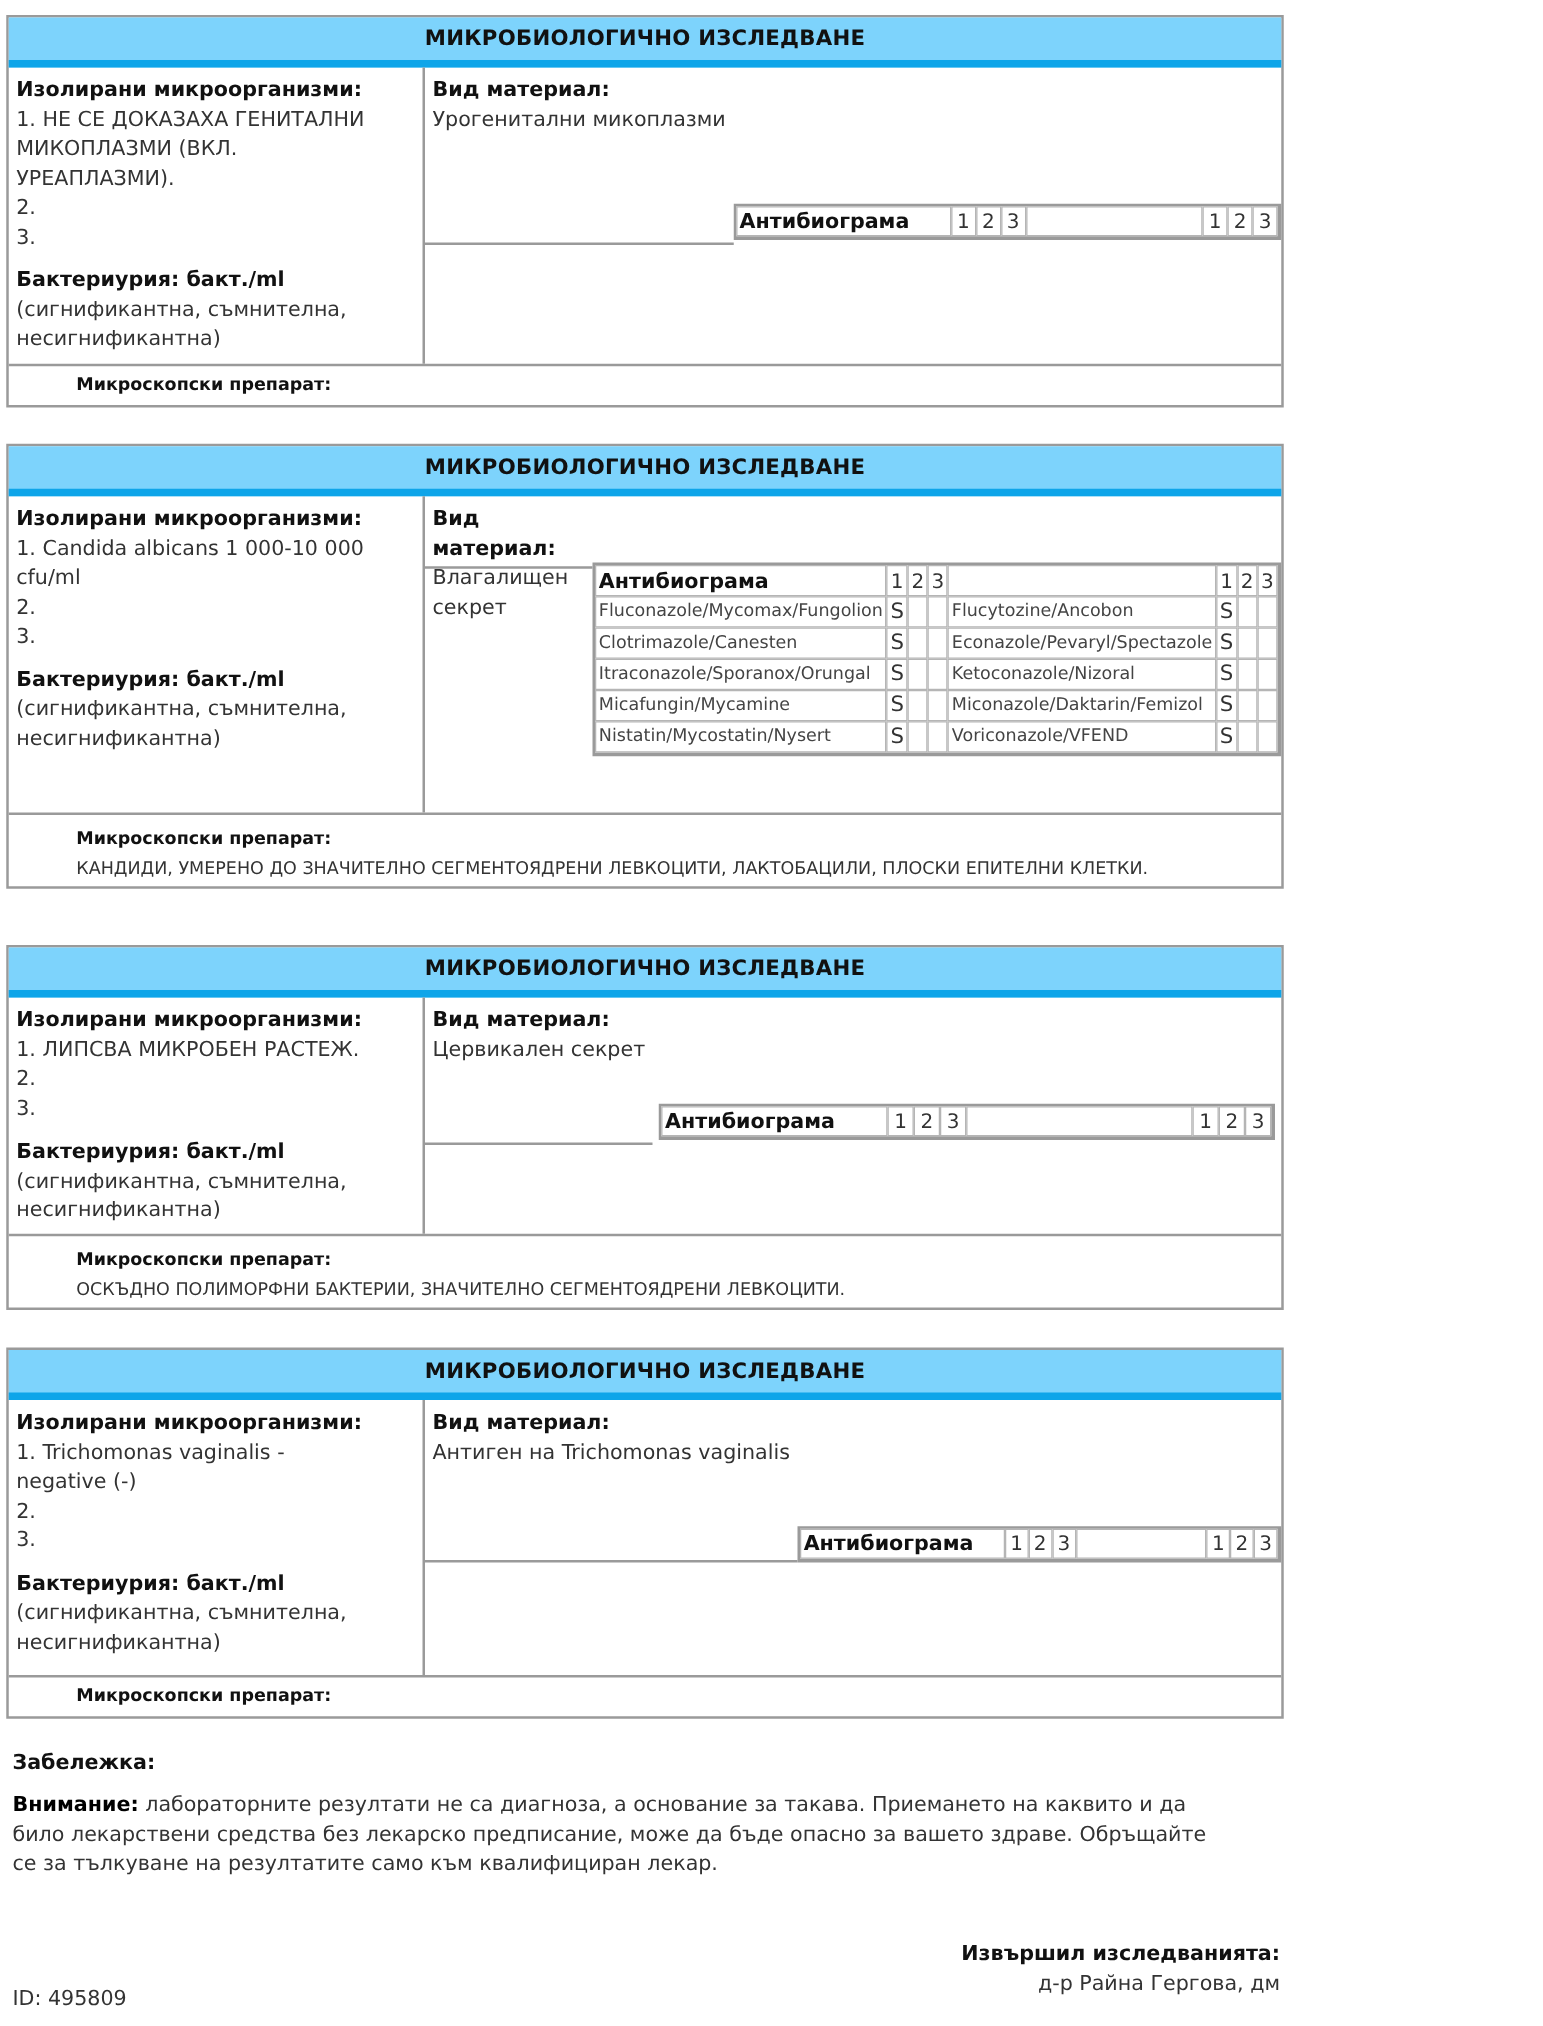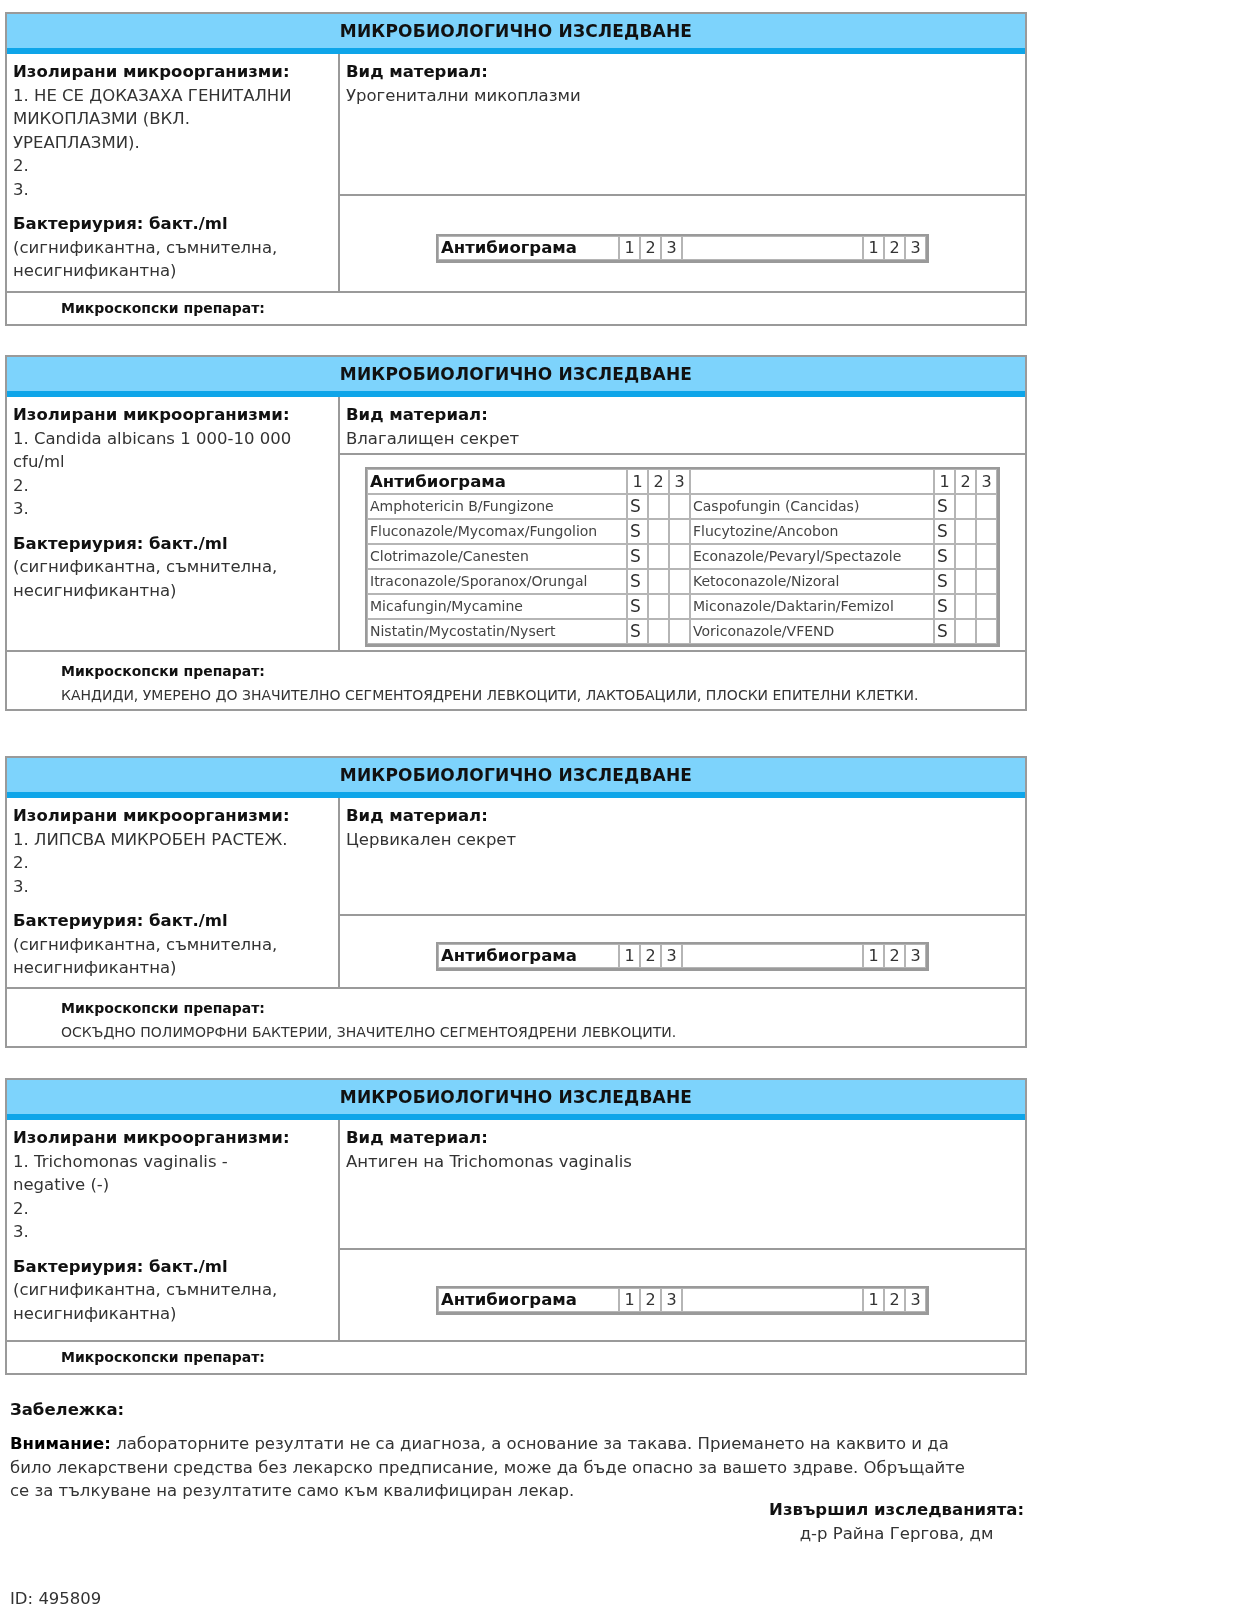--- a/index.html
+++ b/index.html
@@ -15,21 +15,21 @@
   .exam-title {
     height: 34px; line-height: 34px; background: #7dd3fc;
     text-align: center; font-weight: bold; font-size: 17px;
     border-bottom: 6px solid #0ea5e9; letter-spacing: 0.2px;
   }
   .exam-body { position: relative; display: flex; border-bottom: 2px solid #9a9a9a; }
   .col-left {
     width: 333px; box-sizing: border-box; padding: 6px 6px 6px 6px;
     border-right: 2px solid #9a9a9a; font-size: 16.5px; line-height: 23.5px;
   }
-  .col-right { flex: 1; display: flex; flex-direction: column; }
+  .col-right { flex: 1; display: flex; flex-direction: row; }
   .material { padding: 6px 6px; font-size: 16.5px; line-height: 23.5px; border-bottom: 2px solid #9a9a9a; }
   .b { font-weight: bold; }
   .grey { color: #333; }
   .anti-cell { flex: 1; display: flex; justify-content: center; align-items: center; }
   .micro { padding: 6px 6px; font-size: 14px; line-height: 23.5px; margin-left: 48px; }
   
   table.ab-empty {
     border-collapse: separate; border-spacing: 0;
     border: 2px solid #9a9a9a; border-right-width: 3px; border-bottom-width: 3px;
     font-size: 16px; margin-top: 10px;
@@ -125,30 +125,20 @@
               <td class="h name">Антибиограма</td>
               <td class="n">1</td>
               <td class="n">2</td>
               <td class="n">3</td>
               <td class="name2"></td>
               <td class="n">1</td>
               <td class="n">2</td>
               <td class="n">3</td>
             </tr>
             <tr>
-              <td class="name">Amphotericin B/Fungizone</td>
-              <td class="s">S</td>
-              <td class="s"></td>
-              <td class="s"></td>
-              <td class="name2">Caspofungin (Cancidas)</td>
-              <td class="s">S</td>
-              <td class="s"></td>
-              <td class="s"></td>
-            </tr>
-            <tr>
               <td class="name">Fluconazole/Mycomax/Fungolion</td>
               <td class="s">S</td>
               <td class="s"></td>
               <td class="s"></td>
               <td class="name2">Flucytozine/Ancobon</td>
               <td class="s">S</td>
               <td class="s"></td>
               <td class="s"></td>
             </tr>
             <tr>
@@ -284,19 +274,19 @@
       <div class="b">Микроскопски препарат:</div>
     </div>
   </div>
 
   <div class="note b" style="top:1398px;">Забележка:</div>
   <div class="note" style="top:1432px;width:960px;color:#333;">
     <span class="b" style="color:#000000;">Внимание:</span>
     <span>лабораторните резултати не са диагноза, а основание за такава. Приемането на каквито и да било лекарствени средства без лекарско предписание, може да бъде опасно за вашето здраве. Обръщайте се за тълкуване на резултатите само към квалифициран лекар.</span>
   </div>
 
-  <div class="signer" style="top:1498px;text-align:center;">
+  <div class="signer" style="top:1551px;">
     <div class="b">Извършил изследванията:</div>
     <div class="grey">д-р Райна Гергова, дм</div>
   </div>
 
   <div class="id grey">ID: 495809</div>
 </div>
 
 </body></html>

